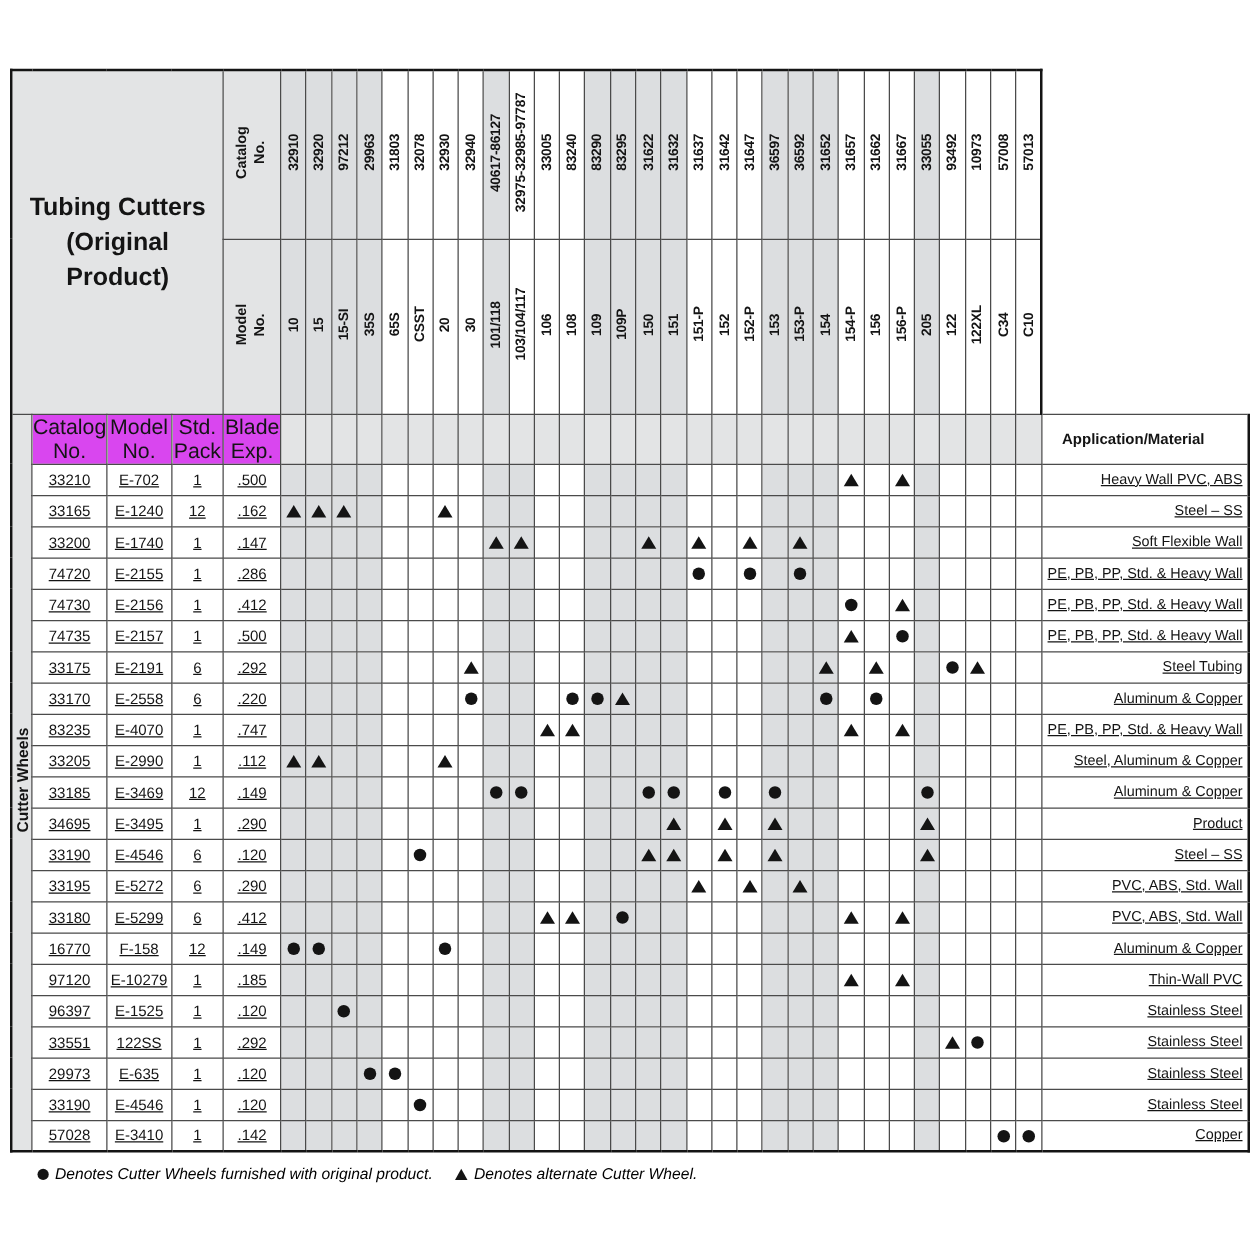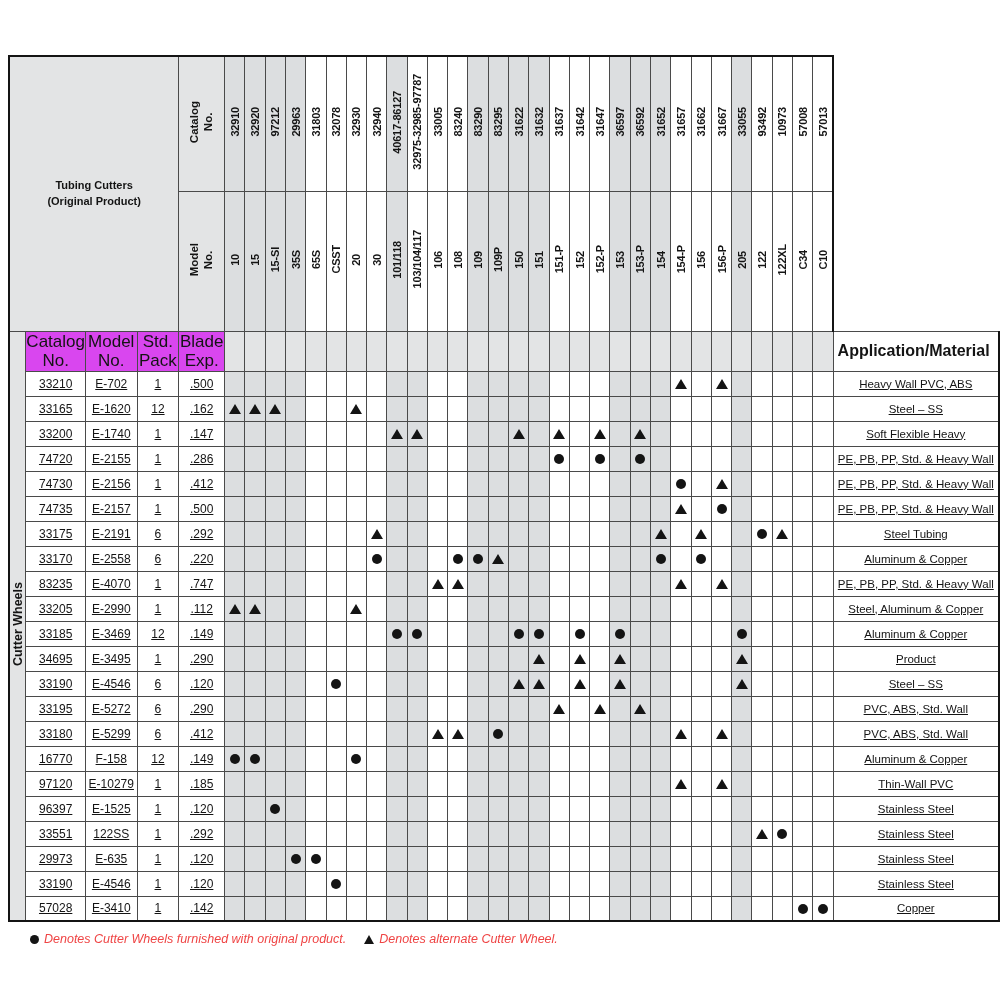--- a/index.html
+++ b/index.html
@@ -24,63 +24,63 @@
     overflow:hidden;
   }
   
   col.c-strip{width:17px;} col.c-cat{width:53px;} col.c-model{width:52px;}
   col.c-std{width:42px;} col.c-blade{width:46px;} col.c-grid{width:21px;} col.c-app{width:152px;}
 
   tr.r-cathead{height:135px;} tr.r-modhead{height:140px;} tr.r-band{height:30px;} tr.r-data{height:25px;text-decoration:underline;}
 
   .bigcell{background:var(--fill-gray);}
   .bigcell .title{
-    font-weight:bold;font-size:11px;line-height:1.4;white-space:pre-line;
+    font-weight:bold;font-size:20px;line-height:1.4;white-space:pre-line;
   }
   .rotlabel{background:var(--fill-gray);}
   .vt{
     display:inline-block;
     writing-mode:vertical-rl;transform:rotate(180deg);
     white-space:pre-line;
   }
   .rotlabel .vt{font-weight:bold;font-size:11.5px;line-height:1.25;}
   .cat-head .vt,.model-head .vt{font-weight:bold;font-size:11px;letter-spacing:-0.2px;}
   .cat-head,.model-head{background:#fff;}
   .shade{background:var(--stripe) !important;}
   .blank{border:none !important;background:#fff !important;}
 
   .side{background:var(--fill-gray);}
   .side .vt{font-weight:bold;font-size:12.5px;}
   .colhead{font-weight:normal;font-size:17px;line-height:1.15;white-space:pre-line;background:#d946ef;}
   .band{background:var(--fill-gray);}
   .apphead{
-    font-weight:bold;font-size:16px;text-align:left;padding:0 4px;background:#fff;white-space:nowrap;
+    font-weight:bold;font-size:12px;text-align:left;padding:0 16px;background:#fff;white-space:nowrap;
   }
   .cell{font-size:12px;background:#fff;}
   .grid{background:#fff;}
-  .app{font-size:11.5px;text-align:center;padding:0 4px;white-space:nowrap;background:#fff;}
+  .app{font-size:11.5px;text-align:right;padding:0 4px;white-space:nowrap;background:#fff;}
 
   
   .bt2{border-top:2px solid var(--outer);}
   .bb2{border-bottom:2px solid var(--outer);}
   .bl2{border-left:2px solid var(--outer);}
   .br2{border-right:2px solid var(--outer);}
 
   .mk-circle{
     display:inline-block;width:10px;height:10px;border-radius:50%;
     background:var(--ink);vertical-align:middle;
   }
   .mk-tri{
     display:inline-block;width:0;height:0;vertical-align:middle;
     border-left:6px solid transparent;border-right:6px solid transparent;
     border-bottom:10px solid var(--ink);
   }
   .legend{
     position:absolute;left:30px;top:932px;
-    font-size:12.5px;font-style:italic;color:#ef4444;
+    font-size:12.5px;font-style:italic;color:#000000;
   }
   .legend .mk-circle{width:9px;height:9px;margin-right:5px;}
   .legend .mk-tri{border-left-width:5.5px;border-right-width:5.5px;border-bottom-width:9px;margin:0 5px 0 18px;}
 </style>
 </head>
 <body>
 
 <div class="page">
   <div class="table-region">
       <table>
@@ -271,21 +271,21 @@
             <td class="grid"><span class="mk-tri"></span></td>
             <td class="grid shade"></td>
             <td class="grid"></td>
             <td class="grid"></td>
             <td class="grid"></td>
             <td class="grid"></td>
             <td class="app br2">Heavy Wall PVC, ABS</td>
           </tr>
           <tr class="r-data">
             <td class="cell">33165</td>
-            <td class="cell">E-1620</td>
+            <td class="cell">E-1240</td>
             <td class="cell">12</td>
             <td class="cell">.162</td>
             <td class="grid shade"><span class="mk-tri"></span></td>
             <td class="grid shade"><span class="mk-tri"></span></td>
             <td class="grid shade"><span class="mk-tri"></span></td>
             <td class="grid shade"></td>
             <td class="grid"></td>
             <td class="grid"></td>
             <td class="grid"><span class="mk-tri"></span></td>
             <td class="grid"></td>
@@ -341,21 +341,21 @@
             <td class="grid shade"><span class="mk-tri"></span></td>
             <td class="grid shade"></td>
             <td class="grid"></td>
             <td class="grid"></td>
             <td class="grid"></td>
             <td class="grid shade"></td>
             <td class="grid"></td>
             <td class="grid"></td>
             <td class="grid"></td>
             <td class="grid"></td>
-            <td class="app br2">Soft Flexible Heavy</td>
+            <td class="app br2">Soft Flexible Wall</td>
           </tr>
           <tr class="r-data">
             <td class="cell">74720</td>
             <td class="cell">E-2155</td>
             <td class="cell">1</td>
             <td class="cell">.286</td>
             <td class="grid shade"></td>
             <td class="grid shade"></td>
             <td class="grid shade"></td>
             <td class="grid shade"></td>

